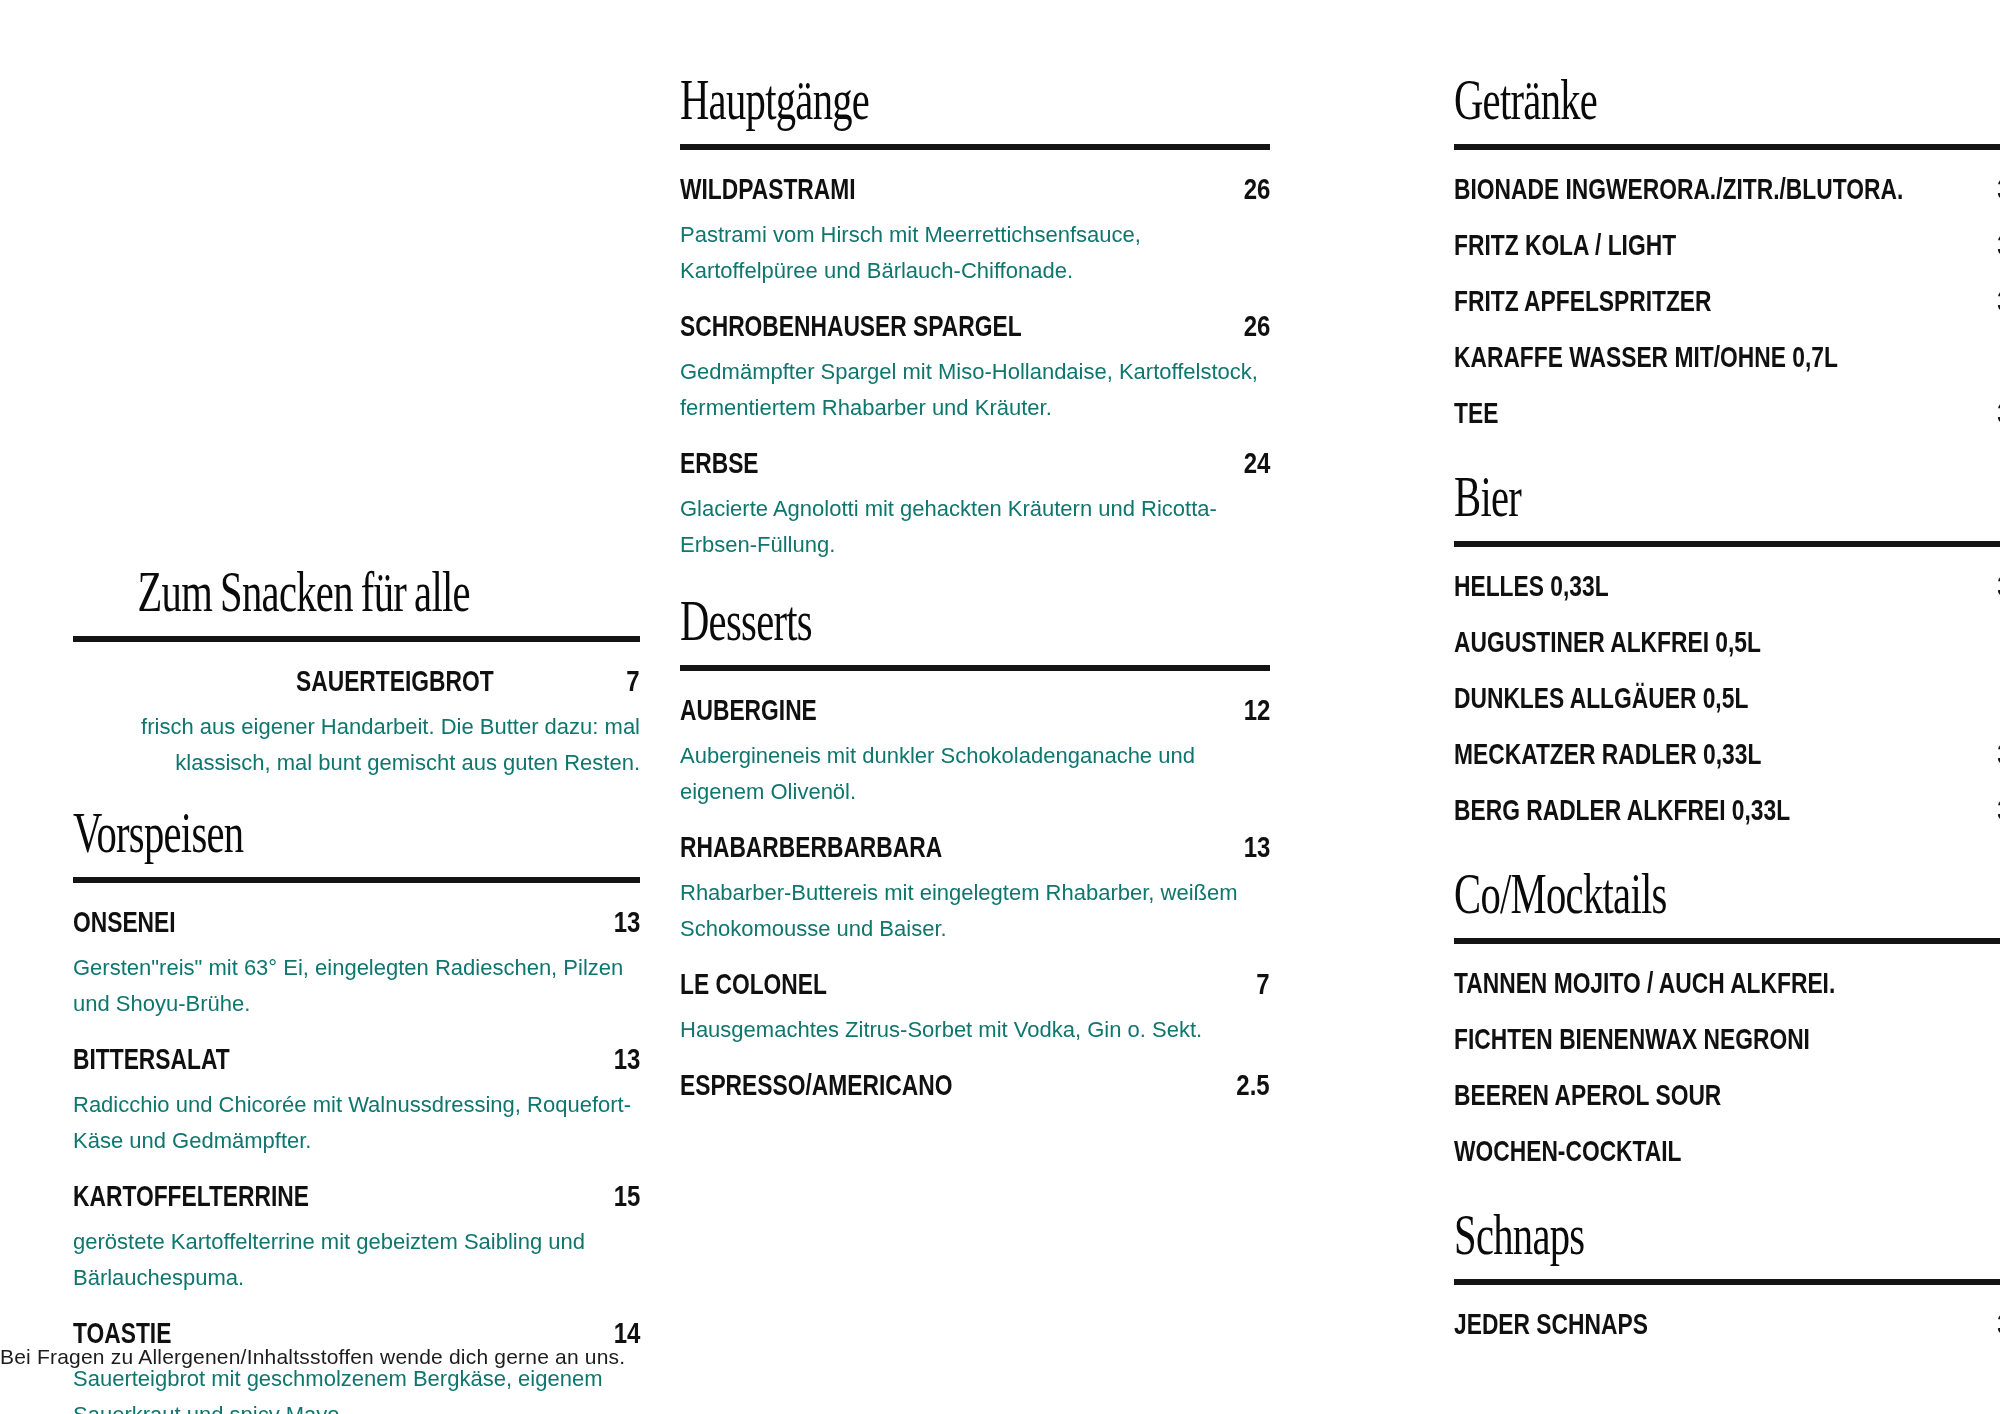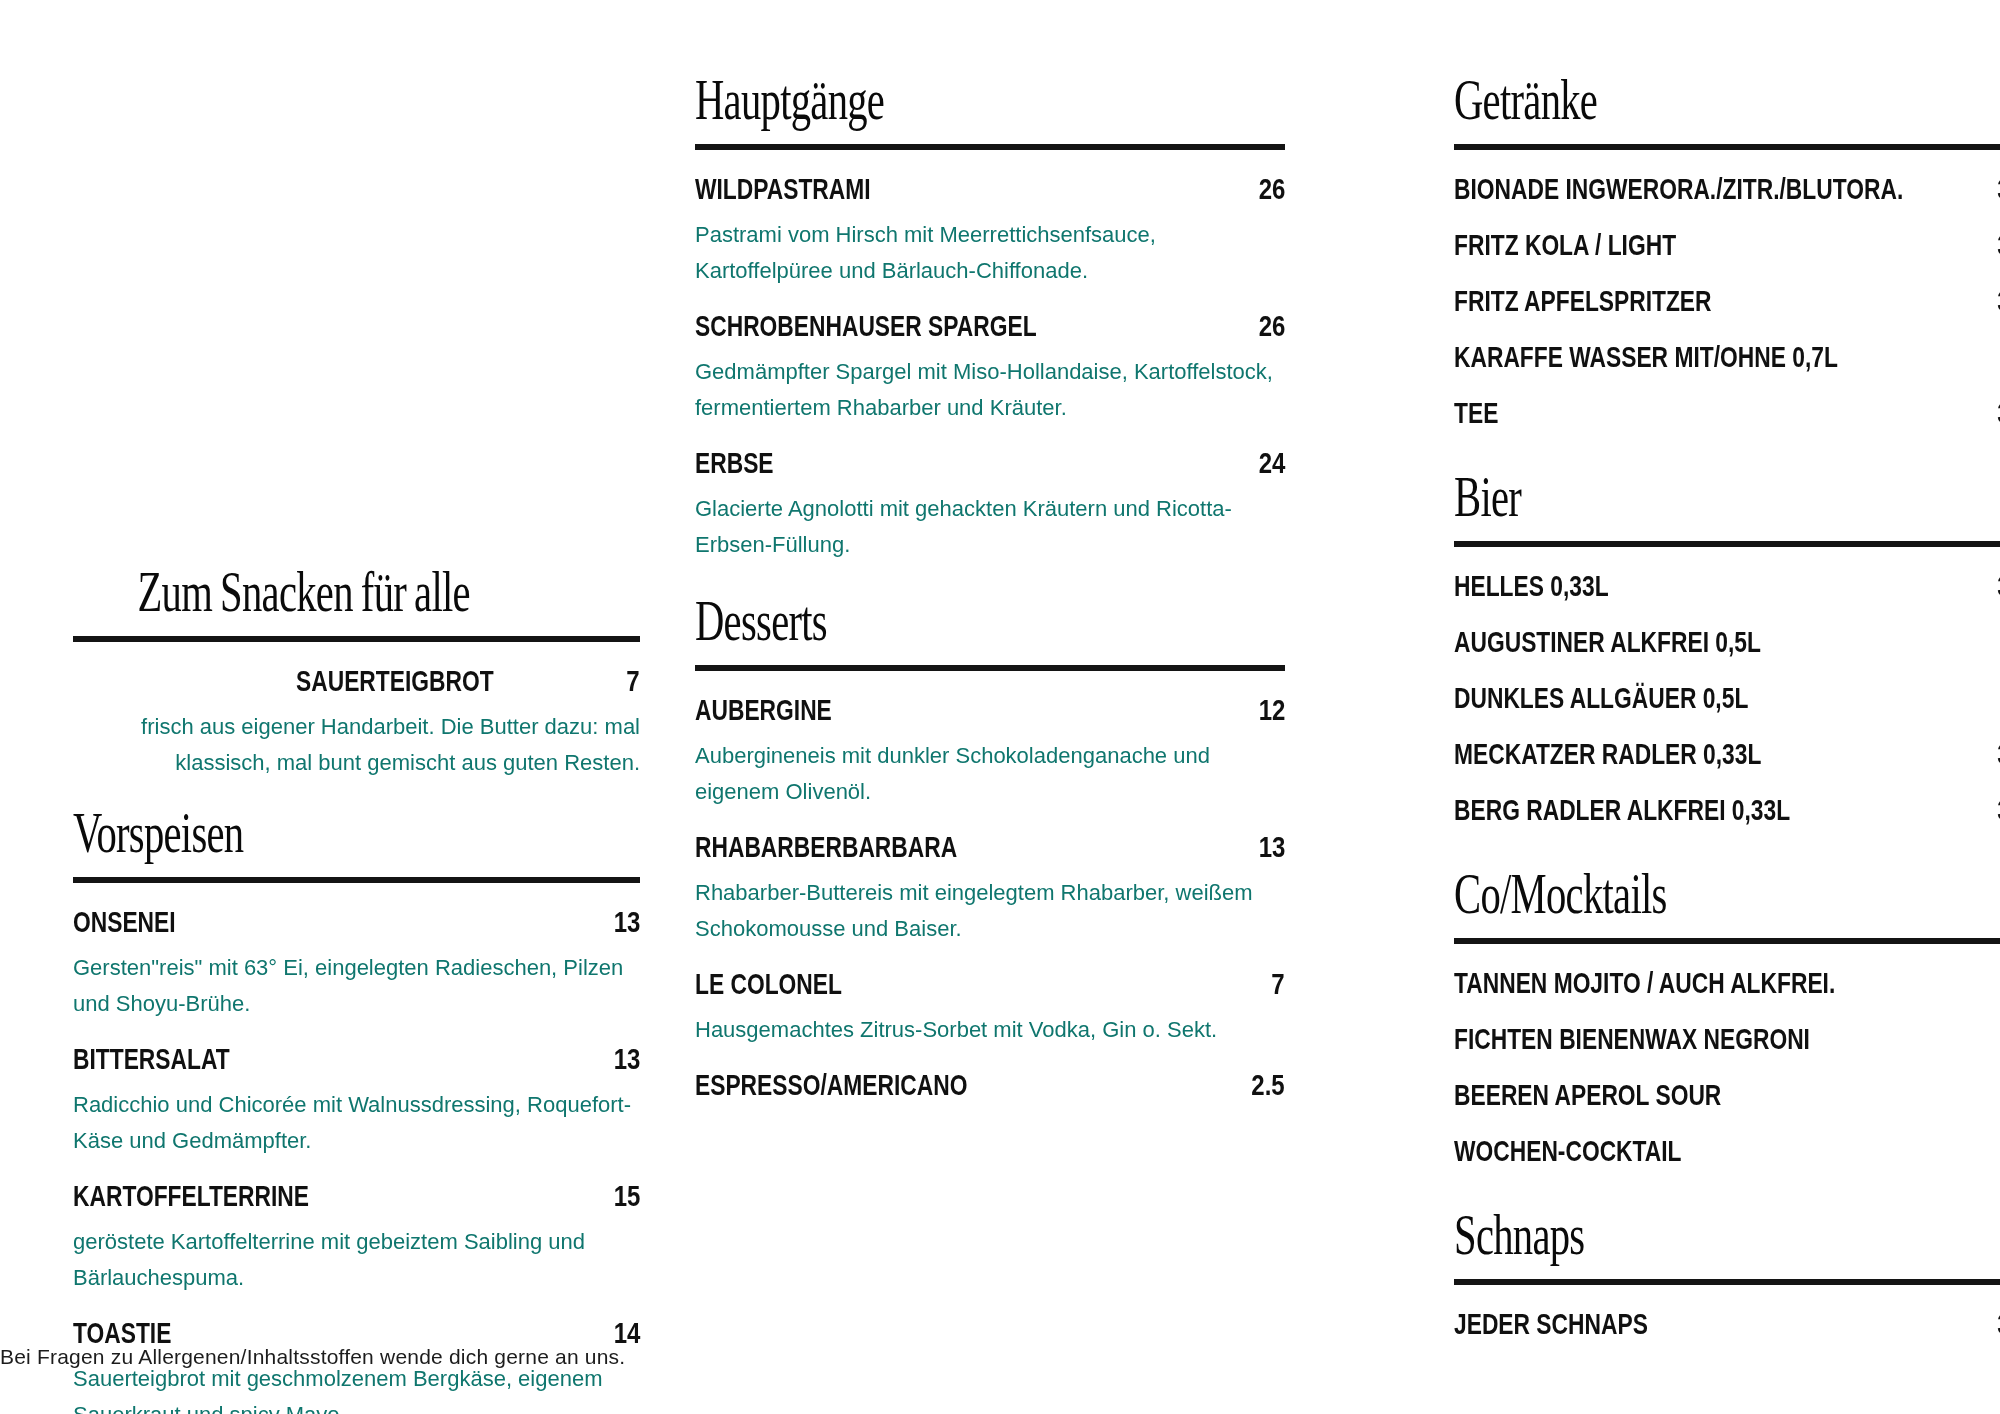--- a/index.html
+++ b/index.html
@@ -2,21 +2,21 @@
 <html><head>
 <meta charset="utf-8">
 <style>
   html,body{margin:0;padding:0;background:#ffffff;}
   #page{
     position:relative;width:2000px;height:1414px;background:#ffffff;
     font-family:"Liberation Sans",sans-serif;color:#111;overflow:hidden;
   }
   .col{position:absolute;top:0;}
   #col1{left:73px;width:567px;}
-  #col2{left:695px;width:590px;}
+  #col2{left:680px;width:590px;}
   #col3{left:1454px;width:577px;}
 
   .menu-heading{
     margin:0;font-family:"Liberation Serif",serif;font-weight:normal;
     font-size:58px;line-height:64px;letter-spacing:-1px;word-spacing:-2px;
     color:#0a0a0a;white-space:nowrap;
     transform:scaleX(0.70);transform-origin:0 50%;
   }
   .rule{height:6px;background:#141414;margin-top:12px;}
   .items{padding-top:22px;}

